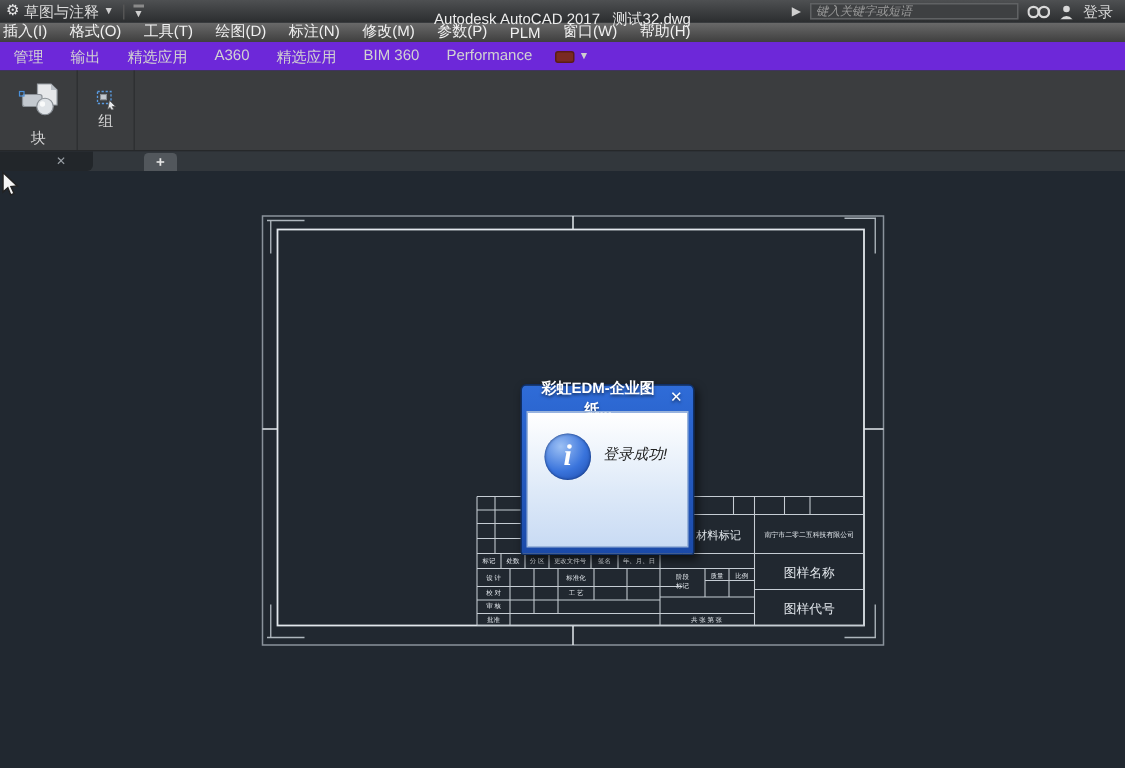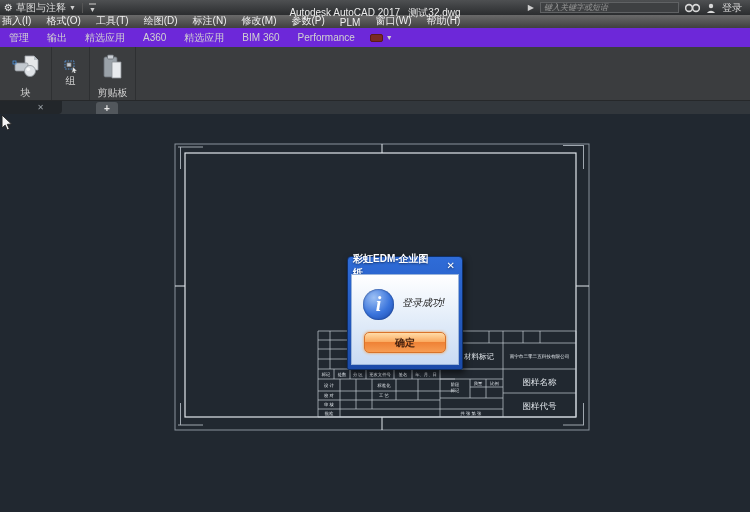--- a/index.html
+++ b/index.html
@@ -60,21 +60,21 @@
   .canvas { position:relative; height:398px; background:#212830; }
   .canvas svg { position:absolute; inset:0; }
 
   
   .dialog { position:absolute; left:347px; top:142px; width:116px; height:114px;
     background:linear-gradient(#2f6cd8,#1b4aa8); border:1px solid #0f2f66;
     border-radius:4px 4px 2px 2px; padding:0 3px 3px 3px;
     box-shadow:2px 3px 6px rgba(0,0,0,.55); }
   .dlg-title { height:17px; display:flex; align-items:center; justify-content:space-between;
     color:#fff; font-size:10px; font-weight:bold; padding:0 2px;
-    text-shadow:0 1px 2px rgba(0,0,0,.5); }
+    text-shadow:0 1px 2px rgba(0,0,0,.5);text-align:center; }
   .dlg-close { color:#fff; font-size:10px; font-weight:bold; padding:0 2px; }
   .dlg-body { position:relative; height:91px; background:linear-gradient(#ffffff,#dde9f8 60%,#c9dbf4);
     border:1px solid #9ab4da; }
   .info-icon { position:absolute; left:11px; top:14px; width:31px; height:31px; border-radius:50%;
     background:radial-gradient(circle at 35% 28%, #9cc0f4, #3a74dc 55%, #1a47a8);
     color:#fff; font-family:"Liberation Serif",serif; font-style:italic; font-weight:bold;
     font-size:20px; display:flex; align-items:center; justify-content:center;
     box-shadow:inset 0 0 2px #0d2a66; }
   .dlg-msg { position:absolute; left:50px; top:21px; font-size:10px; color:#222;font-style:italic; }
   .ok-btn { position:absolute; left:50%; transform:translateX(-50%); bottom:11px;
@@ -160,30 +160,20 @@
       <div class="panel-body">
         <div class="stack">
           <svg width="14" height="13">
             <rect x="1" y="1" width="9" height="8" fill="none" stroke="#5a9be0" stroke-width="0.9" stroke-dasharray="1.5 1.2"></rect>
             <rect x="3" y="3" width="4" height="3.5" fill="#c3c9cf" stroke="#8a9096" stroke-width="0.7"></rect>
             <path d="M9 7 l4 4 -2.2 0 1 2 -1.4 0.6 -1-2 -1.6 1.4 z" fill="#e8eaec" stroke="#555" stroke-width="0.5"></path>
           </svg>
           <span>组</span>
         </div>
       </div>
-    </div>
-    <div class="panel" style="width:46px">
-      <div class="panel-body">
-        <svg width="22" height="26">
-          <rect x="2" y="3" width="13" height="20" rx="1.5" fill="#9aa2a9" stroke="#6a7076" stroke-width="0.8"></rect>
-          <rect x="5.5" y="1" width="6" height="4" rx="1" fill="#c9ced3" stroke="#6a7076" stroke-width="0.8"></rect>
-          <path d="M10 8 h9 l0 16 h-9 z" fill="#e8ebee" stroke="#8a9096" stroke-width="0.8"></path>
-        </svg>
-      </div>
-      <div class="panel-label">剪贴板</div>
     </div>
   </div>
 
   <div class="filetabs">
     <div class="ftab">
       <span class="ftab-x">✕</span>
     </div>
     <div class="newtab">+</div>
   </div>
 
@@ -247,21 +237,20 @@
     </svg>
 
     <div class="dialog">
       <div class="dlg-title">
         <span>彩虹EDM-企业图纸...</span>
         <span class="dlg-close">✕</span>
       </div>
       <div class="dlg-body">
         <div class="info-icon">i</div>
         <div class="dlg-msg">登录成功!</div>
-        <button class="ok-btn">确定</button>
       </div>
     </div>
 
     <svg class="cursor" width="14" height="18">
       <path d="M2 1 L2 14 L5.2 11.2 L7.2 16 L9.4 15 L7.3 10.4 L11.5 10 Z" fill="#f5f5f5" stroke="#222" stroke-width="1"></path>
     </svg>
   </div>
 
 </div>
 

